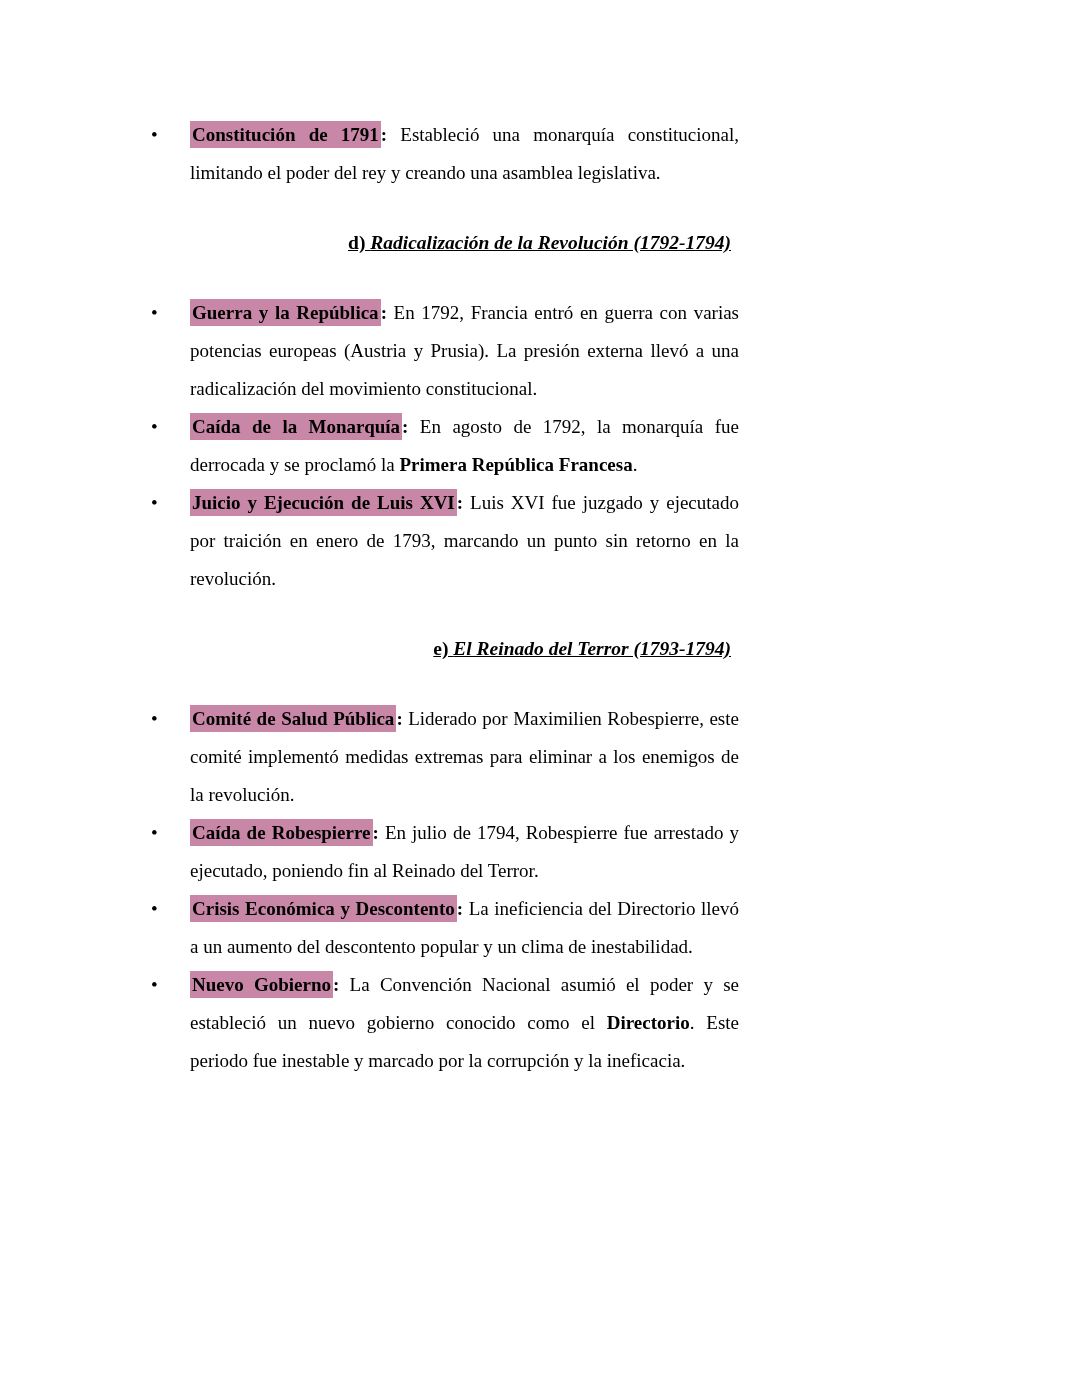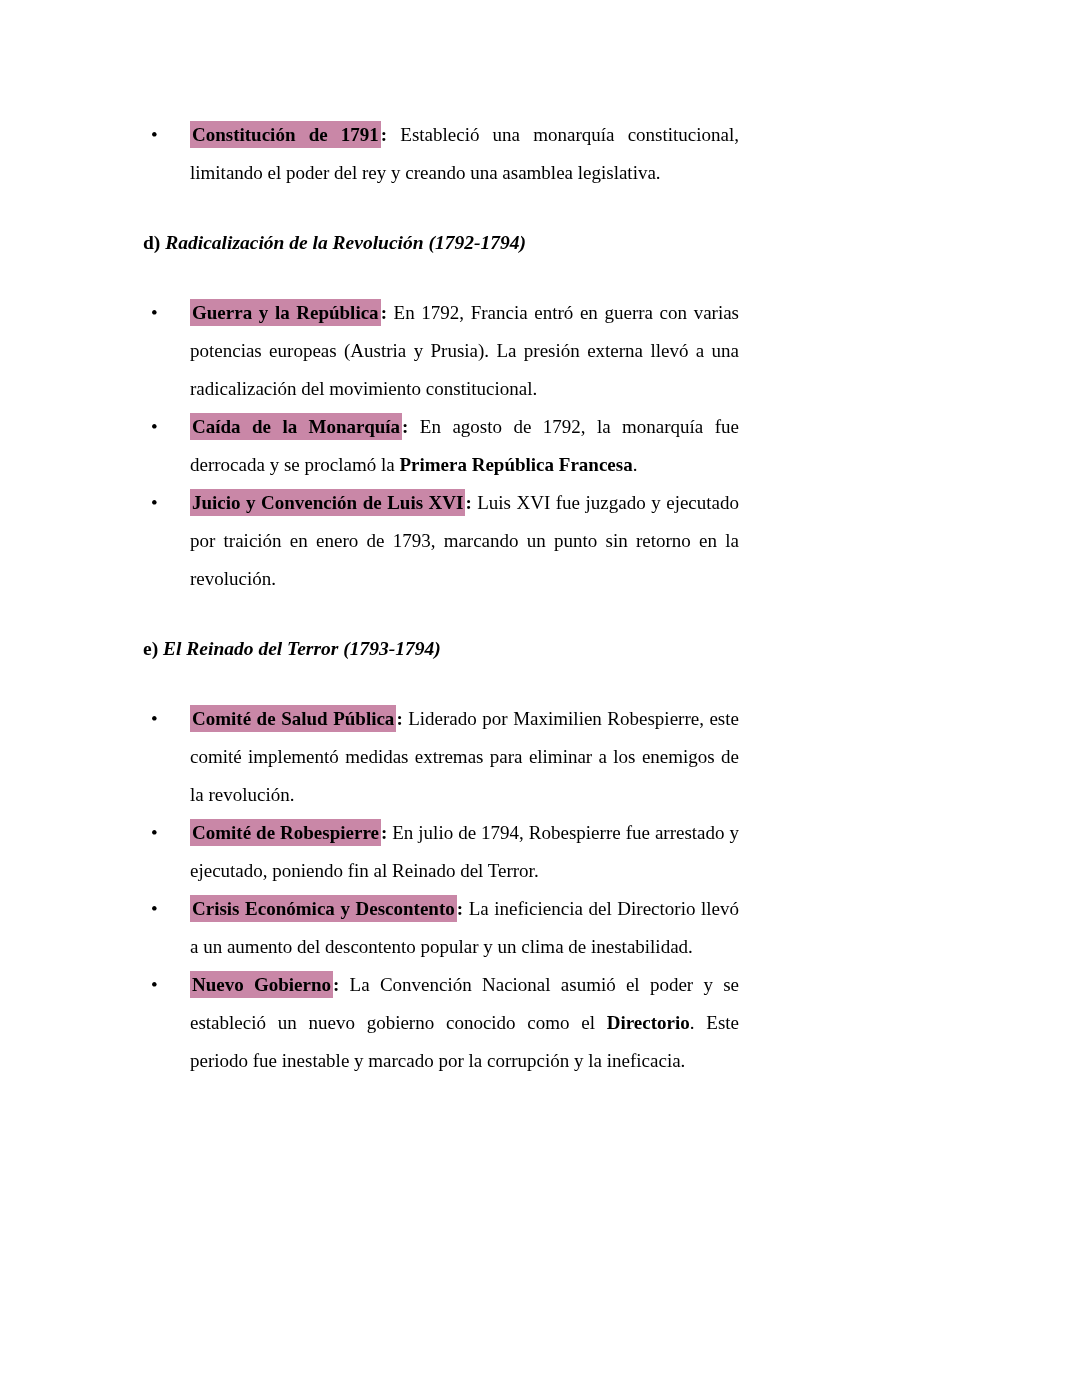--- a/index.html
+++ b/index.html
@@ -16,24 +16,25 @@
     line-height: 38px;
     overflow: hidden;
   }
   .page {
     box-sizing: border-box;
     width: 865px;
     height: 1397px;
     padding: 116px 126px 40px 127px;
   }
   .heading {
-    margin: 32px 16px;
+    margin: 32px 8px;
     font-weight: bold;
     font-size: 19.5px;
-    text-align: left;
+    text-align: right;
+    text-decoration: underline;
   }
   .h-prefix {
     font-style: normal;
   }
   .h-title {
     font-style: italic;
   }
   ul.bullets {
     margin: 0;
     padding: 0;
@@ -70,28 +71,28 @@
 
   <ul class="bullets">
     <li><span class="hl">Constitución de 1791</span><span class="sep">:</span><span> Estableció una monarquía constitucional, limitando el poder del rey y creando una asamblea legislativa.</span></li>
   </ul>
 
   <p class="heading"><span class="h-prefix">d) </span><span class="h-title">Radicalización de la Revolución (1792-1794)</span></p>
 
   <ul class="bullets">
     <li><span class="hl">Guerra y la República</span><span class="sep">:</span><span> En 1792, Francia entró en guerra con varias potencias europeas (Austria y Prusia). La presión externa llevó a una radicalización del movimiento constitucional.</span></li>
     <li><span class="hl">Caída de la Monarquía</span><span class="sep">:</span><span> En agosto de 1792, la monarquía fue derrocada y se proclamó la </span><span class="bold">Primera República Francesa</span><span>.</span></li>
-    <li><span class="hl">Juicio y Convención de Luis XVI</span><span class="sep">:</span><span> Luis XVI fue juzgado y ejecutado por traición en enero de 1793, marcando un punto sin retorno en la revolución.</span></li>
+    <li><span class="hl">Juicio y Ejecución de Luis XVI</span><span class="sep">:</span><span> Luis XVI fue juzgado y ejecutado por traición en enero de 1793, marcando un punto sin retorno en la revolución.</span></li>
   </ul>
 
   <p class="heading"><span class="h-prefix">e) </span><span class="h-title">El Reinado del Terror (1793-1794)</span></p>
 
   <ul class="bullets">
     <li><span class="hl">Comité de Salud Pública</span><span class="sep">:</span><span> Liderado por Maximilien Robespierre, este comité implementó medidas extremas para eliminar a los enemigos de la revolución.</span></li>
-    <li><span class="hl">Comité de Robespierre</span><span class="sep">:</span><span> En julio de 1794, Robespierre fue arrestado y ejecutado, poniendo fin al Reinado del Terror.</span></li>
+    <li><span class="hl">Caída de Robespierre</span><span class="sep">:</span><span> En julio de 1794, Robespierre fue arrestado y ejecutado, poniendo fin al Reinado del Terror.</span></li>
   </ul>
 
 
   <ul class="bullets">
     <li><span class="hl">Crisis Económica y Descontento</span><span class="sep">:</span><span> La ineficiencia del Directorio llevó a un aumento del descontento popular y un clima de inestabilidad.</span></li>
     <li><span class="hl">Nuevo Gobierno</span><span class="sep">:</span><span> La Convención Nacional asumió el poder y se estableció un nuevo gobierno conocido como el </span><span class="bold">Directorio</span><span>. Este periodo fue inestable y marcado por la corrupción y la ineficacia.</span></li>
   </ul>
 
 </div>
 

